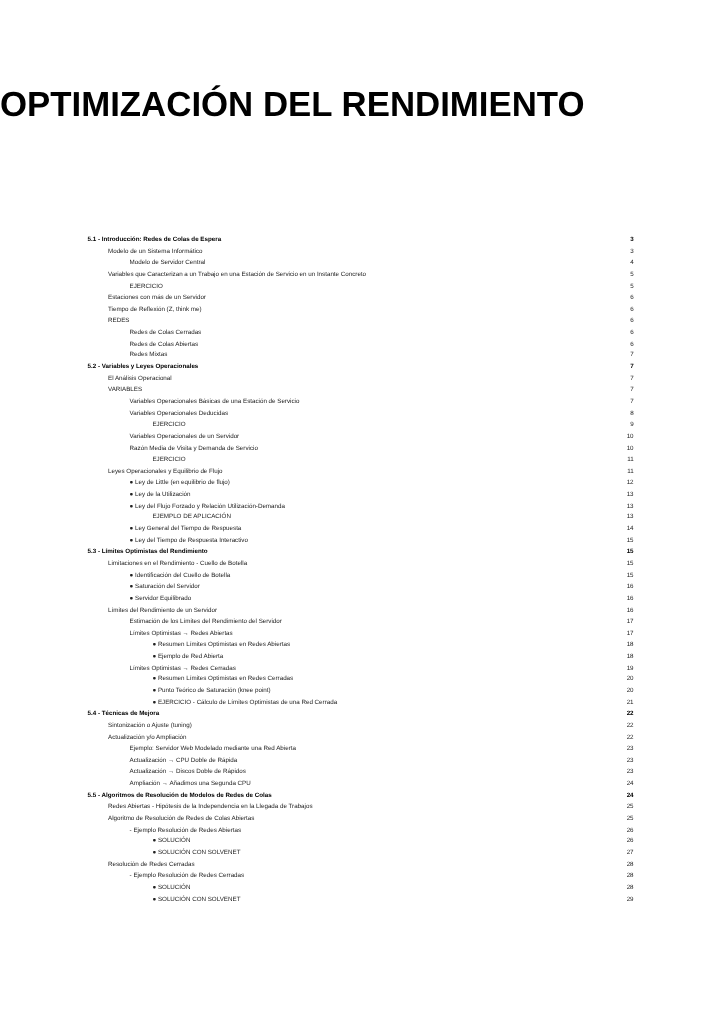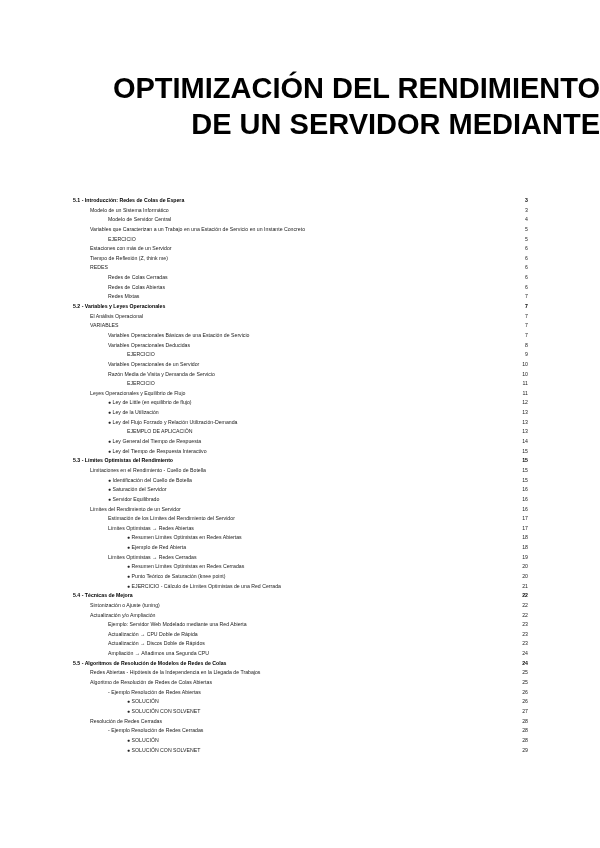--- a/index.html
+++ b/index.html
@@ -1,38 +1,37 @@
 <!DOCTYPE html>
 <html><head>
 <meta charset="utf-8">
 <style>
   html, body { margin: 0; padding: 0; background: #ffffff; }
   body { width: 600px; height: 848px; position: relative; overflow: hidden; font-family: "Liberation Sans", sans-serif; color: #000; }
   .title {
     position: absolute; left: 0; top: 70px; width: 600px;
-    text-align: right; font-weight: bold; font-size: 29px; line-height: 36px;
+    text-align: left; font-weight: bold; font-size: 29px; line-height: 36px;
     font-family: "Liberation Sans", sans-serif; letter-spacing: 0px;
   }
   .title div { white-space: nowrap; }
   .toc { position: absolute; left: 73px; top: 196px; width: 455px; }
   .row { position: relative; height: 9.65px; line-height: 9.65px; font-size: 5.2px; white-space: nowrap; color: #222; }
   .row .label { position: absolute; top: 0; }
   .row .page { position: absolute; right: 0; top: 0; }
   .row.l0 { font-weight: bold; color: #000; }
   .row.l0 .label { left: 0; }
   .row.l1 .label { left: 17px; }
   .row.l2 .label { left: 35px; }
   .row.l3 .label { left: 54px; }
 </style>
 </head>
 <body>
 
 <div class="title">
   <div>OPTIMIZACIÓN DEL RENDIMIENTO</div>
-  <div>DE UN SERVIDOR MEDIANTE</div>
 </div>
 
 <div class="toc" id="toc">
     <div class="row l0">
       <span class="label">5.1 - Introducción: Redes de Colas de Espera</span>
       <span class="page">3</span>
     </div>
     <div class="row l1">
       <span class="label">Modelo de un Sistema Informático</span>
       <span class="page">3</span>

